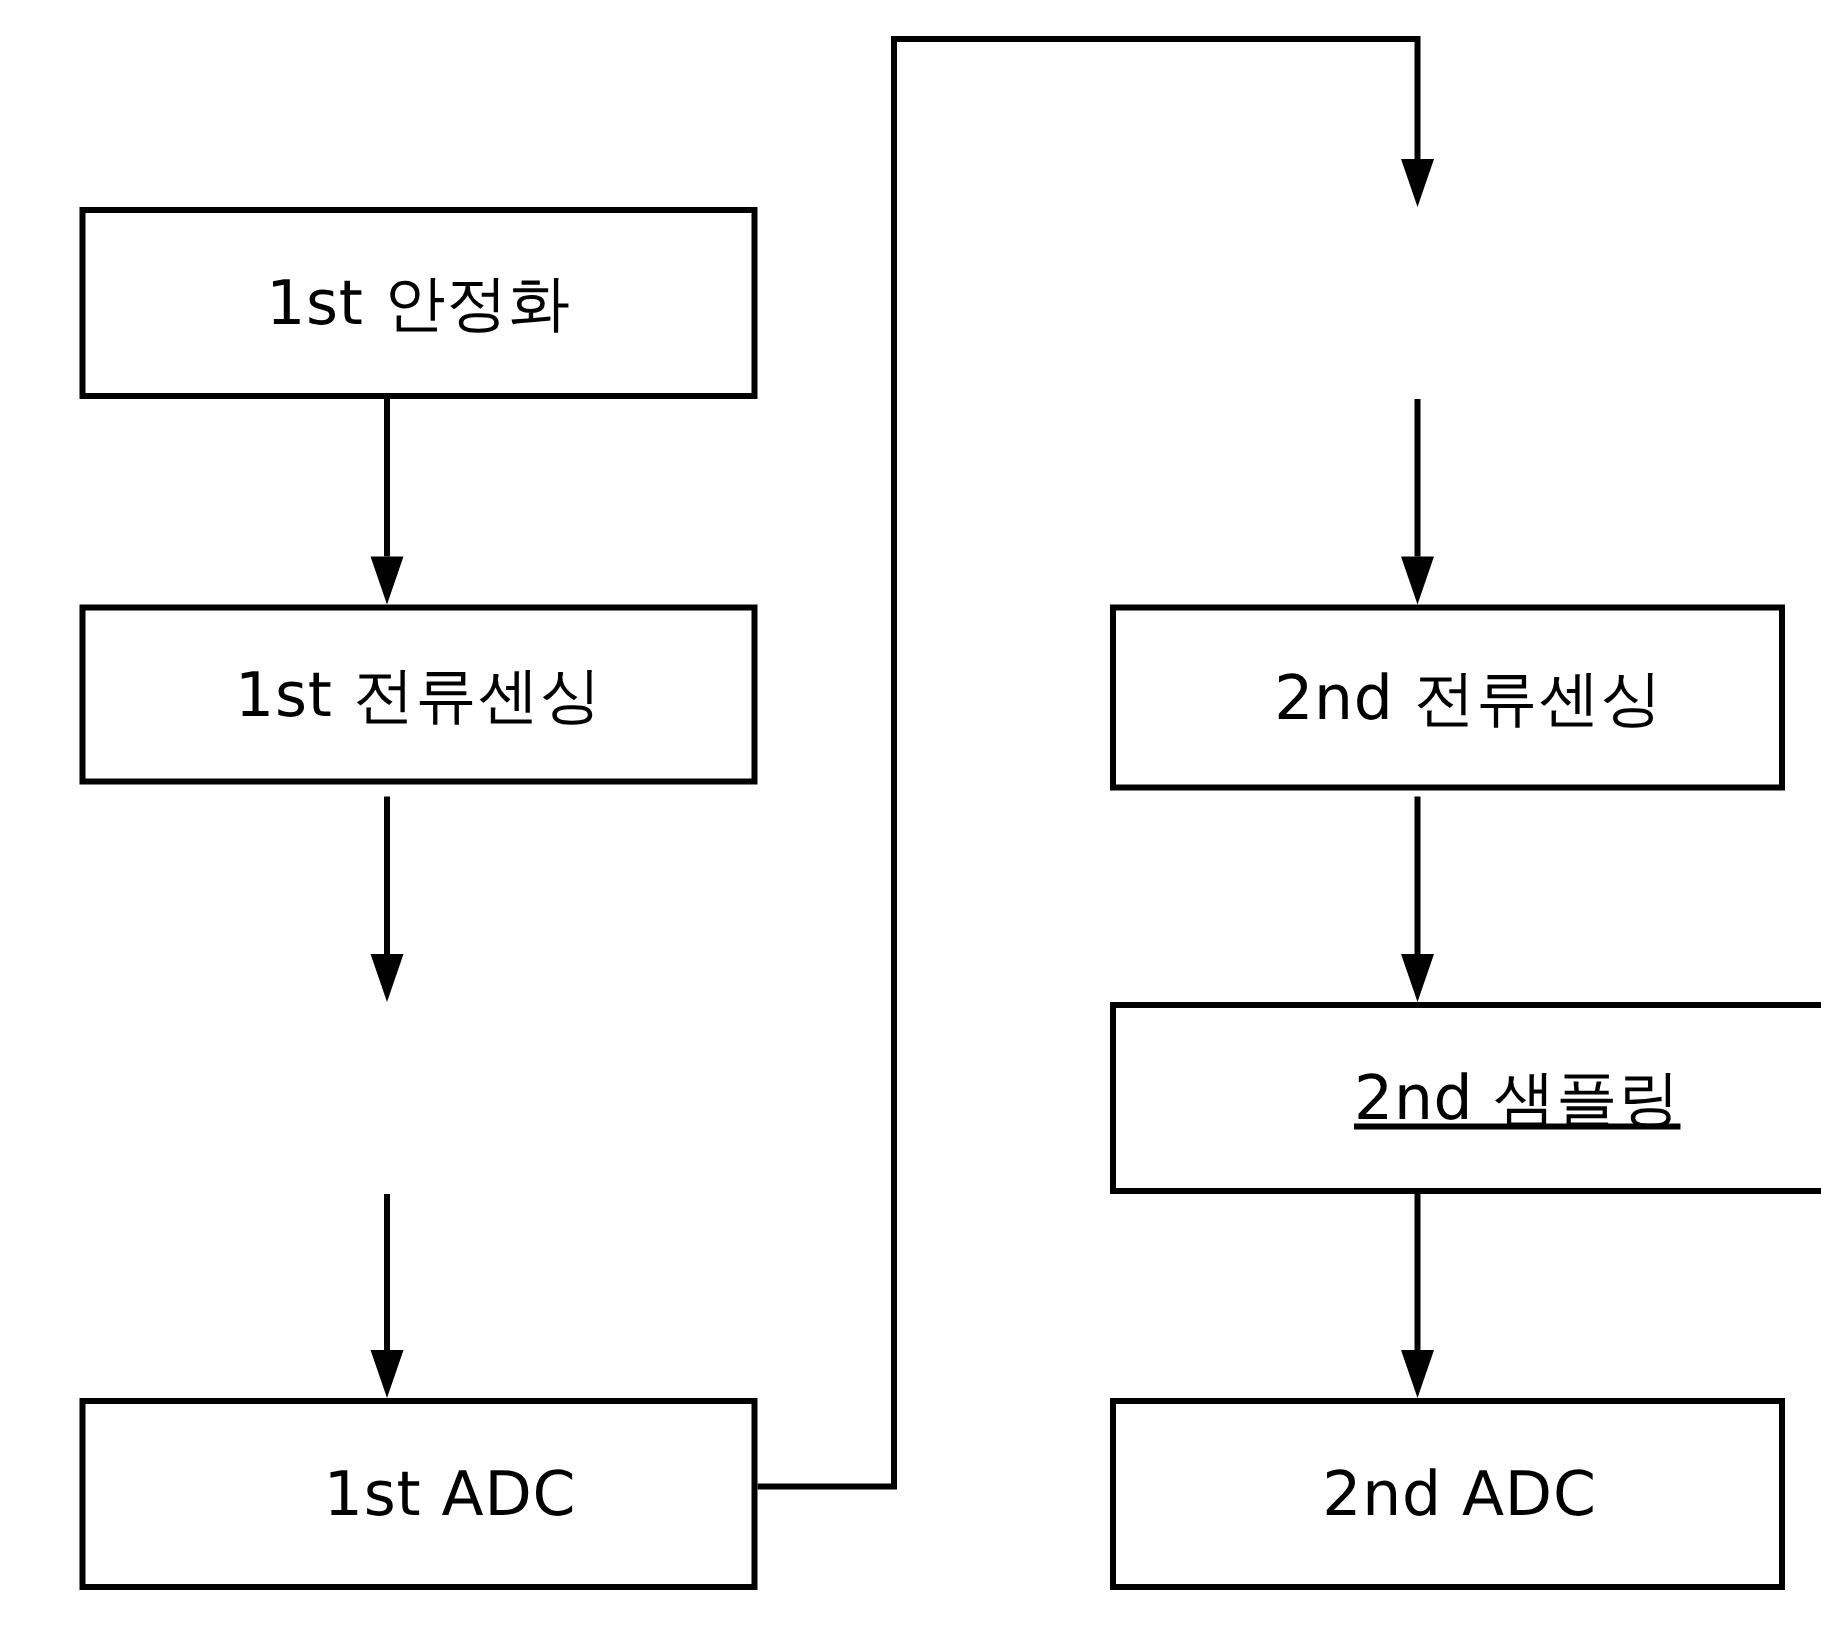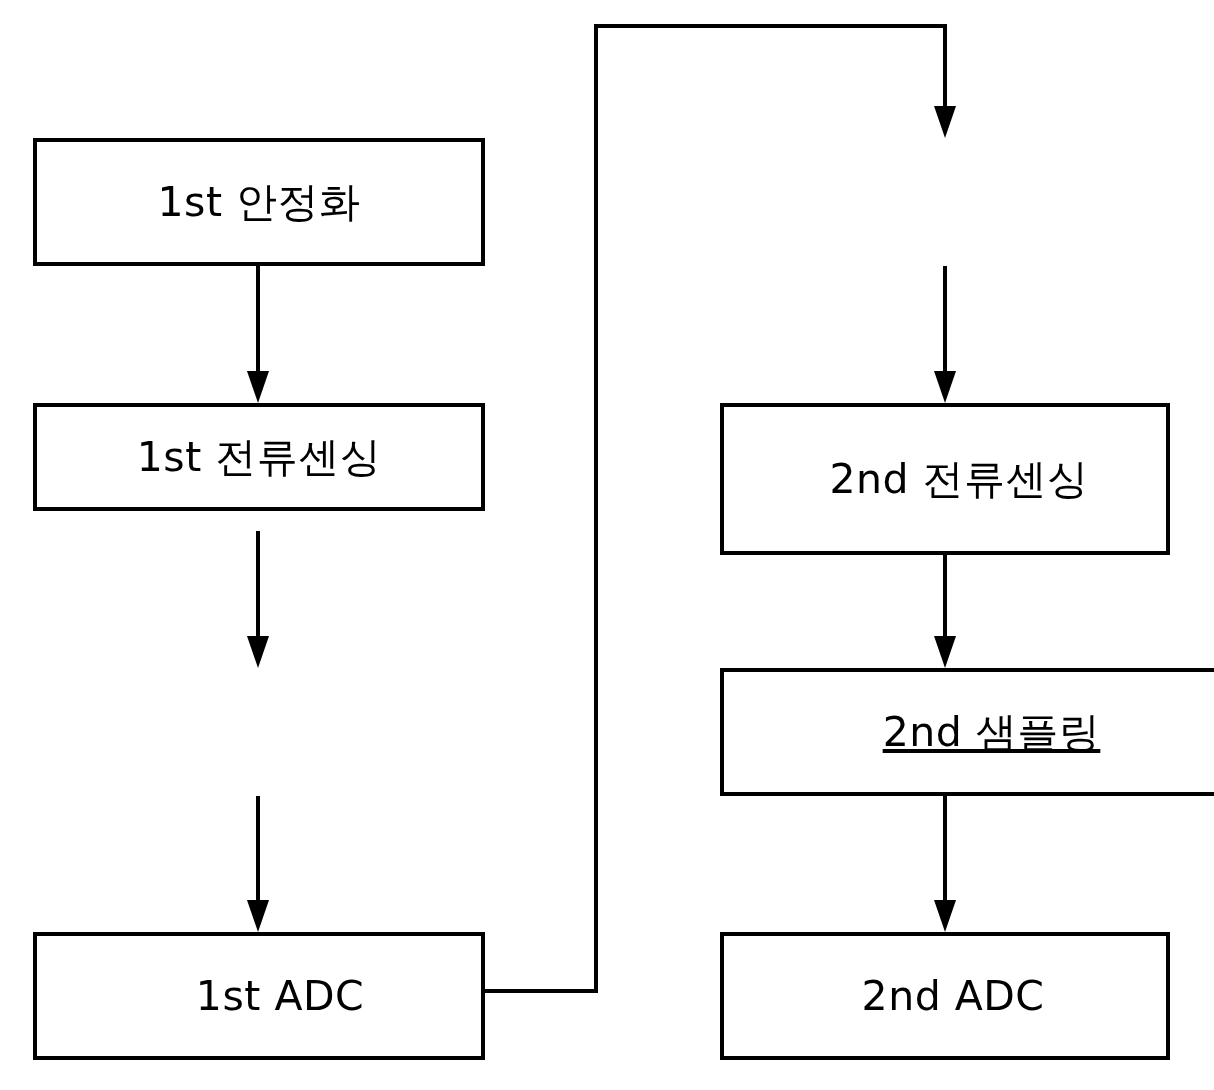--- a/index.html
+++ b/index.html
@@ -27,37 +27,38 @@
   }
   .node {
     position: absolute;
     box-sizing: border-box;
     background: #ffffff;
     border: 4px solid #000000;
     display: flex;
     align-items: center;
     justify-content: center;
     z-index: 2;
+    margin-left: 20px;
   }
   .node-label {
     font-size: 41px;
     line-height: 1;
     color: #000000;
     letter-spacing: 0.5px;
     white-space: nowrap;
     font-weight: 400;
   }
   
   #node-1st-stabilize { left: 33px;  top: 138px;  width: 452px; height: 128px; }
-  #node-1st-sensing   { left: 33px;  top: 403px;  width: 452px; height: 108px; }
+  #node-1st-sensing   { left: 33px;  top: 403px;  width: 452px; height: 120px; }
   #node-1st-sampling  { left: 33px;  top: 668px;  width: 452px; height: 128px; }
   #node-1st-adc       { left: 33px;  top: 932px;  width: 452px; height: 128px; padding-left: 42px; }
   
   #node-2nd-stabilize { left: 720px; top: 138px;  width: 450px; height: 128px; }
-  #node-2nd-sensing   { left: 720px; top: 403px;  width: 450px; height: 152px; padding-left: 28px; }
+  #node-2nd-sensing   { left: 720px; top: 403px;  width: 450px; height: 124px; padding-left: 28px; }
   #node-2nd-sampling  { left: 720px; top: 668px;  width: 543px; height: 128px; text-decoration: underline; }
   #node-2nd-adc       { left: 720px; top: 932px;  width: 450px; height: 128px; padding-left: 16px; }
 </style>
 </head>
 <body>
 
 <div id="canvas">
 
   <svg class="flow-svg" viewBox="0 0 1214 1090">
     <defs>

